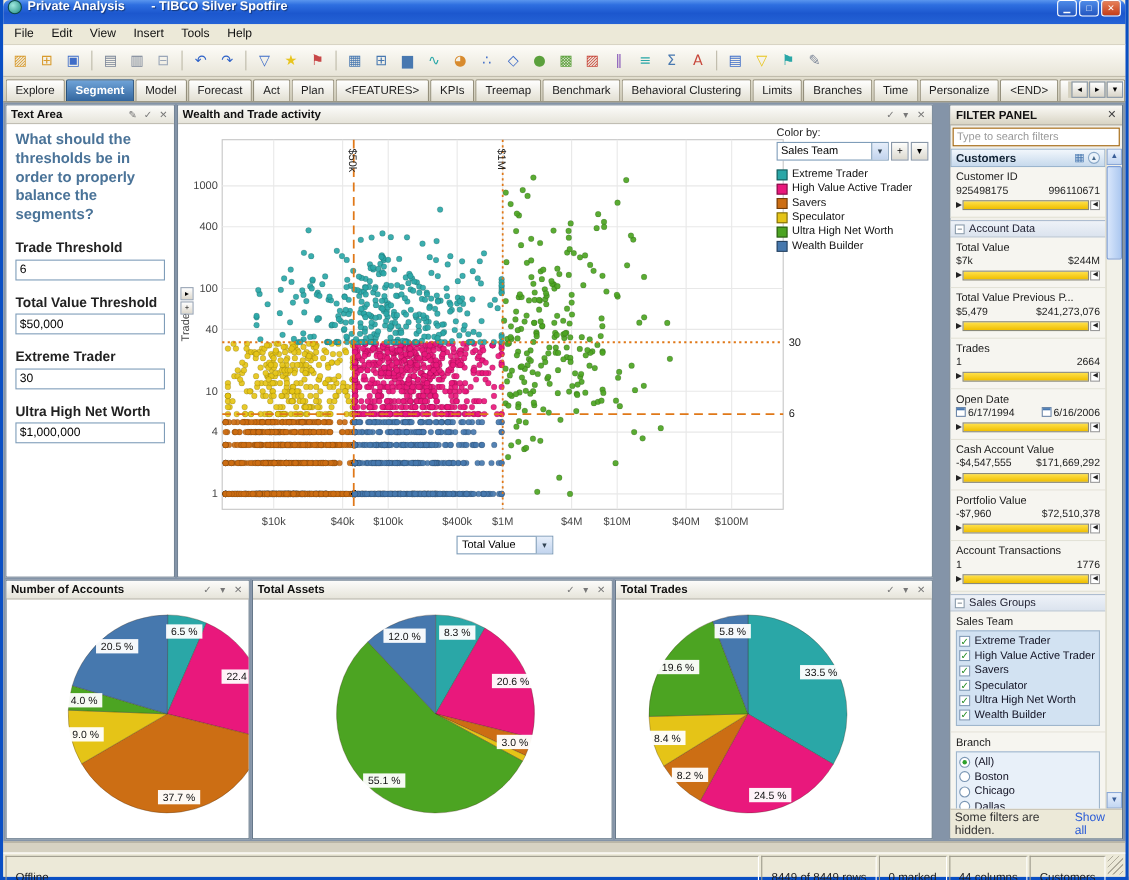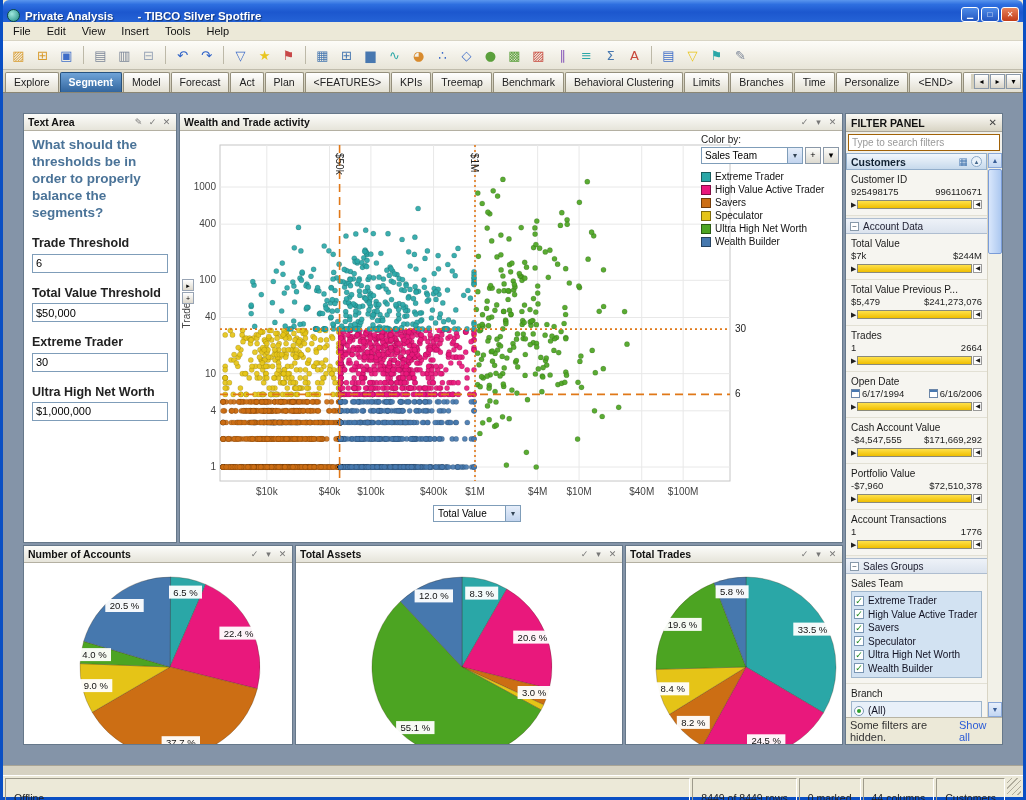--- a/index.html
+++ b/index.html
@@ -1,37 +1,37 @@
 <!DOCTYPE html>
 <html><head>
 <meta charset="utf-8">
 <style>
 *{box-sizing:border-box;margin:0;padding:0}
 html,body{width:1026px;height:800px;overflow:hidden}
 body{font-family:"Liberation Sans","DejaVu Sans",sans-serif;font-size:11px;background:#3A6EA5}
 .window{width:1026px;height:800px;display:flex;flex-direction:column;border-left:3px solid #0A4FC4;border-right:3px solid #0A4FC4;border-bottom:3px solid #0A4FC4;background:#ECE9D8}
-.titlebar{height:22px;flex:none;background:linear-gradient(180deg,#5A96EE 0%,#2E6FE0 20%,#1C57CE 55%,#2563D6 100%);border-radius:6px 6px 0 0;display:flex;align-items:flex-end;padding:0 4px;color:#fff}
+.titlebar{height:22px;flex:none;background:linear-gradient(180deg,#5A96EE 0%,#2E6FE0 20%,#1C57CE 55%,#2563D6 100%);border-radius:6px 6px 0 0;display:flex;align-items:flex-start;padding:0 4px;color:#fff}
 .app-icon{width:13px;height:13px;border-radius:50%;background:radial-gradient(circle at 35% 35%,#9FE8DE,#1E8A80);border:1px solid #0C4A44;margin-right:5px;flex:none}
 .title-text{font-weight:bold;font-size:11.5px;text-shadow:1px 1px 1px rgba(0,0,0,.45)}
 .title-suffix{font-weight:bold;font-size:11.5px;margin-left:24px;text-shadow:1px 1px 1px rgba(0,0,0,.45)}
 .tb-spacer{flex:1}
 .win-btn{width:18px;height:15px;margin-left:2px;border:1px solid #fff;border-radius:3px;background:linear-gradient(#4E8BE8,#2356C0);color:#fff;font-size:8px;line-height:12px;text-align:center;padding:0;font-family:inherit}
 .win-btn.close{background:linear-gradient(#E8825A,#C23C18)}
 .menubar{height:19px;flex:none;display:flex;align-items:center;background:#ECE9D8;border-bottom:1px solid #D8D4C4;padding-left:2px}
 .menu-item{padding:2px 8px;font-size:11px;color:#111}
 .toolbar{height:29px;flex:none;display:flex;align-items:center;background:linear-gradient(#FDFCF8,#E8E5D8);border-bottom:1px solid #C0BCAC;padding:0 4px;gap:1px}
 .tb-btn{width:23px;height:22px;border:1px solid transparent;background:transparent;display:flex;align-items:center;justify-content:center;padding:0}
 .tb-glyph{font-size:13px;line-height:1;font-family:"DejaVu Sans",sans-serif}
 .tb-sep{width:1px;height:18px;background:#BDB9A8;margin:0 4px}
 .tabstrip{height:23px;flex:none;display:flex;align-items:flex-end;background:linear-gradient(#E2DECE,#CCC8B6);border-bottom:1px solid #8A8674;padding:2px 2px 0;position:relative;overflow:hidden}
 .tab{height:20px;padding:3px 8px 0;margin-right:1px;background:linear-gradient(#FFFFFF,#E2DFD2);border:1px solid #948F7C;border-bottom:none;border-radius:2px 2px 0 0;font-size:10.5px;color:#222;white-space:nowrap}
 .tab.active{background:linear-gradient(#6FA3D8,#33669E);color:#fff;font-weight:bold;border-color:#27527E}
 .tab-ctrls{position:absolute;right:2px;bottom:3px;display:flex;gap:1px;background:#D4D0BE;padding-left:3px}
 .tab-ctrl{width:15px;height:15px;font-size:8px;border:1px solid #8A98A8;background:linear-gradient(#FFF,#D8D4C8);padding:0;line-height:1}
-.content{flex:1;display:flex;gap:2px;padding:20px;background:#8494A8;min-height:0}
+.content{flex:1;display:flex;gap:15px;padding:2px;background:#8494A8;min-height:0}
 .main-col{flex:1;display:flex;flex-direction:column;gap:2px;min-width:0}
 .top-row{height:430px;flex:none;display:flex;gap:2px}
 .panel{background:#fff;border:1px solid #66788A;display:flex;flex-direction:column;min-width:0}
 .p-head{height:17px;flex:none;background:linear-gradient(#FCFCFA,#E6E4DA);border-bottom:1px solid #B4B0A2;display:flex;align-items:center;padding:0 4px}
 .p-title{font-weight:bold;font-size:10.5px;color:#111;flex:1;white-space:nowrap;overflow:hidden}
 .p-icons{display:flex;gap:3px}
 .p-ic{font-size:9px;color:#777;width:11px;text-align:center}
 .text-panel{width:154px;flex:none}
 .ta-body{flex:1;padding:6px 8px;background:#fff;overflow:hidden}
 .ta-question{color:#4A7398;font-size:13.5px;font-weight:bold;line-height:1.25;margin-bottom:15px}
@@ -50,21 +50,21 @@
 .dd-ar{width:15px;height:100%;background:linear-gradient(#E6EEFA,#C2D4EE);border-left:1px solid #7F9DB9;display:flex;align-items:center;justify-content:center;font-size:8px;color:#345}
 .legend{position:absolute;top:3px;right:3px;width:138px;font-size:10px}
 .colorby{color:#222;margin-bottom:2px}
 .lg-dd-row{display:flex;gap:2px;margin-bottom:6px}
 .dd{flex:1;height:17px;border:1px solid #7F9DB9;background:#fff;display:flex;align-items:center;justify-content:space-between;font-size:10px;padding-left:3px}
 .lg-btn{width:16px;height:17px;border:1px solid #8A98A8;background:linear-gradient(#FDFDFB,#DDDAD0);font-size:9px;padding:0;line-height:1}
 .lg-row{display:flex;align-items:center;gap:4px;height:13px}
 .lg-sw{width:10px;height:10px;border:1px solid rgba(0,0,0,.45);flex:none}
 .lg-lb{white-space:nowrap;font-size:10px;color:#111}
 .pies-row{flex:1;display:flex;gap:2px;min-height:0}
-.pie-panel:nth-child(1){width:270px;flex:none}
+.pie-panel:nth-child(1){width:222px;flex:none}
 .pie-panel:nth-child(2){width:328px;flex:none}
 .pie-panel:nth-child(3){flex:1}
 .pie-body{flex:1;position:relative;overflow:hidden}
 .filter-panel{width:158px;flex:none;background:#F1F0EA;border:1px solid #66788A;display:flex;flex-direction:column}
 .f-head{height:18px;flex:none;background:linear-gradient(#FBFAF6,#D8D4C4);border-bottom:1px solid #A8A496;display:flex;justify-content:space-between;align-items:center;padding:0 5px;font-weight:bold;font-size:10.5px;color:#111}
 .f-x{font-size:10px;color:#444;font-weight:normal}
 .f-search{padding:2px;flex:none}
 .f-search input{width:100%;height:17px;border:1px solid #a16207;font-size:10px;padding:0 3px;font-family:Liberation Sans, sans-serif;color:#333}
 .f-search input::placeholder{color:#999}
 .f-groups{flex:1;overflow:hidden;position:relative;padding-right:15px;min-height:0}

